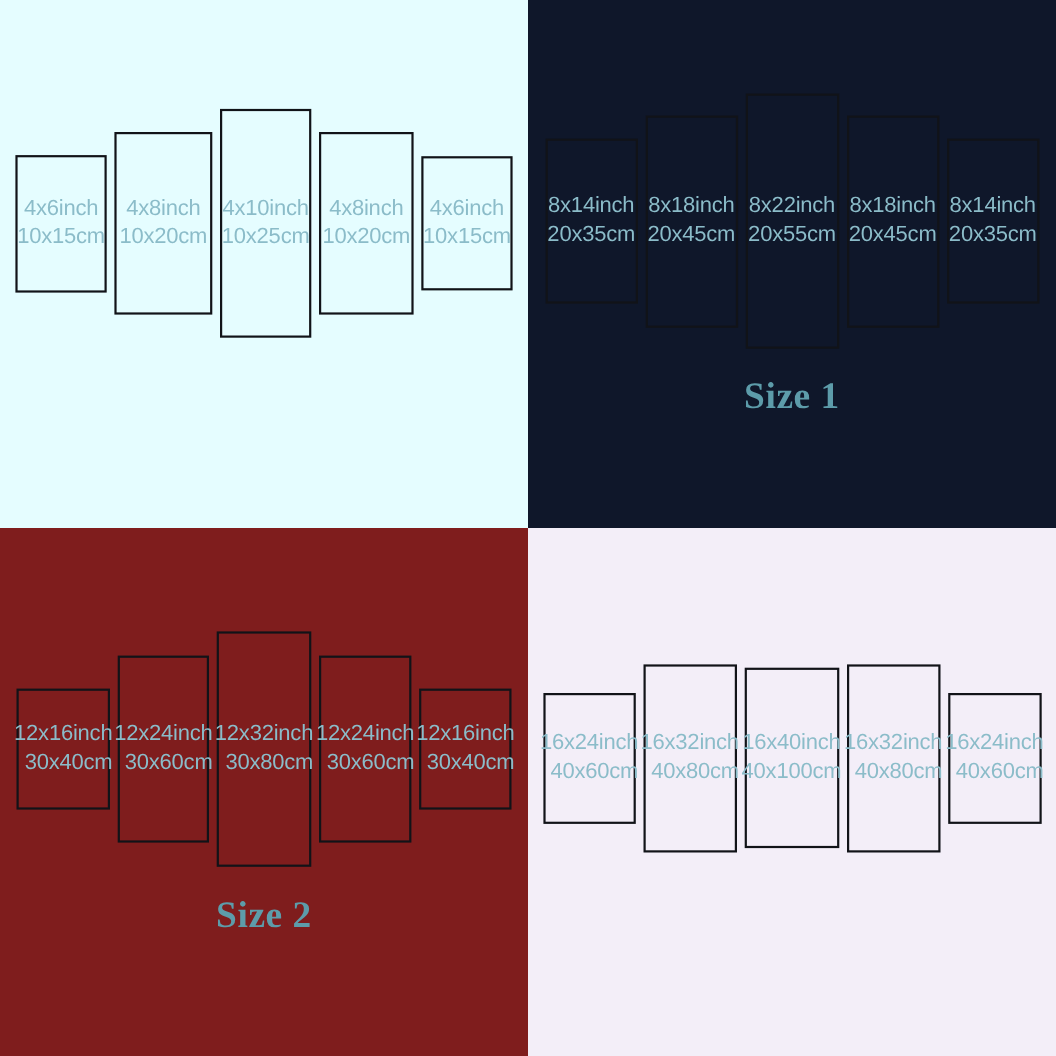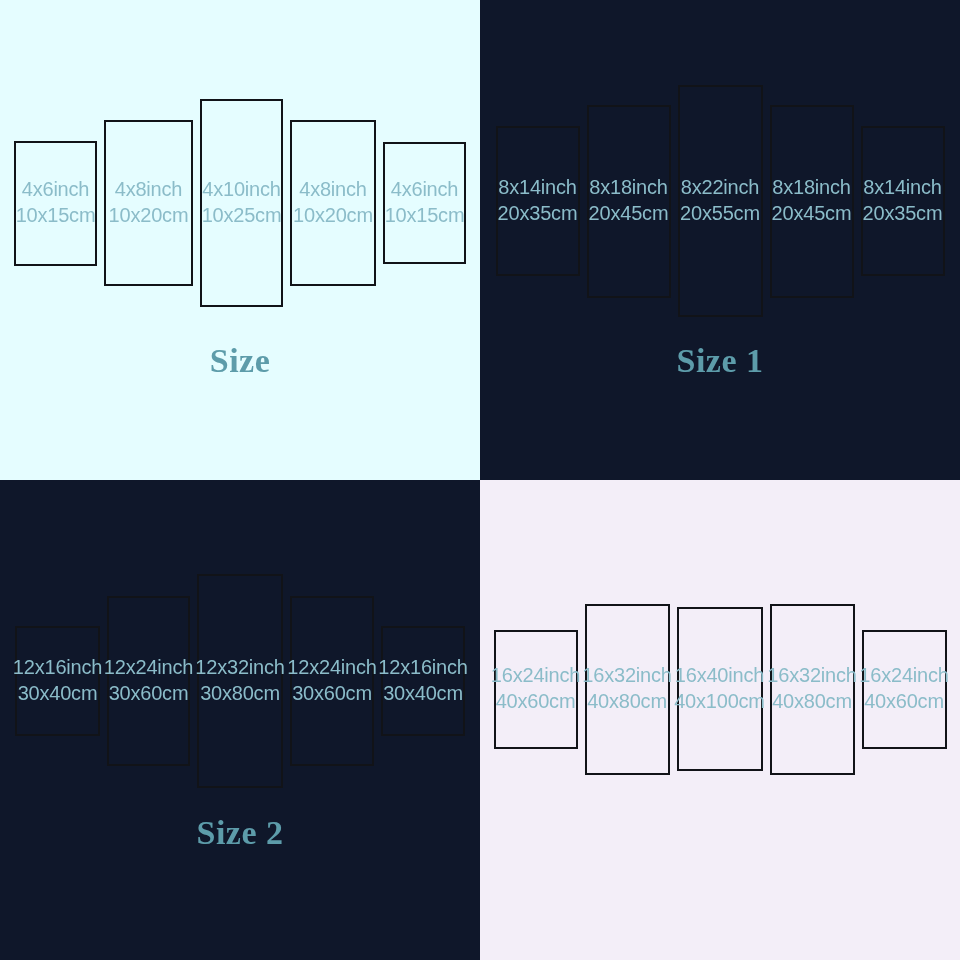--- a/index.html
+++ b/index.html
@@ -51,20 +51,21 @@
     color: #8bbcc9;
     font-family: "Liberation Sans", sans-serif;
     font-size: 20px;
     line-height: 1.28;
     letter-spacing: -0.2px;
     text-align: center;
     white-space: nowrap;
   }
   .panel-label .ln2 {
     display: block;
+    text-align: right;
   }
   .q-title {
     position: absolute;
     left: 0;
     right: 0;
     text-align: center;
     font-family: "Liberation Serif", serif;
     font-weight: bold;
     font-size: 34px;
     color: #5d9caa;
@@ -87,21 +88,20 @@
         <div class="panel" style="width: 83px; height: 208px; border-color: rgb(17, 19, 24);">
           <div class="panel-label" style="color: rgb(139, 188, 201);"><span>4x10inch</span><span class="ln2">10x25cm</span></div>
         </div>
         <div class="panel" style="width: 86px; height: 166px; border-color: rgb(17, 19, 24);">
           <div class="panel-label" style="color: rgb(139, 188, 201);"><span>4x8inch</span><span class="ln2">10x20cm</span></div>
         </div>
         <div class="panel" style="width: 83px; height: 122px; border-color: rgb(17, 19, 24);">
           <div class="panel-label" style="color: rgb(139, 188, 201);"><span>4x6inch</span><span class="ln2">10x15cm</span></div>
         </div>
       </div>
-    <div class="q-title" style="top: 342px; color: rgb(93, 156, 170);">Size</div>
   </div>
 
   <div class="quadrant" style="background: #0f172a;">
     <div class="panel-row" style="top: 85px; height: 232px;">
         <div class="panel" style="width: 84px; height: 150px; border-color: rgb(17, 19, 24);">
           <div class="panel-label" style="color: rgb(139, 188, 201);"><span>8x14inch</span><span class="ln2">20x35cm</span></div>
         </div>
         <div class="panel" style="width: 84px; height: 193px; border-color: rgb(17, 19, 24);">
           <div class="panel-label" style="color: rgb(139, 188, 201);"><span>8x18inch</span><span class="ln2">20x45cm</span></div>
         </div>
@@ -111,21 +111,21 @@
         <div class="panel" style="width: 84px; height: 193px; border-color: rgb(17, 19, 24);">
           <div class="panel-label" style="color: rgb(139, 188, 201);"><span>8x18inch</span><span class="ln2">20x45cm</span></div>
         </div>
         <div class="panel" style="width: 84px; height: 150px; border-color: rgb(17, 19, 24);">
           <div class="panel-label" style="color: rgb(139, 188, 201);"><span>8x14inch</span><span class="ln2">20x35cm</span></div>
         </div>
       </div>
     <div class="q-title" style="top: 342px; color: rgb(93, 156, 170);">Size 1</div>
   </div>
 
-  <div class="quadrant" style="background: #0f172a;">
+  <div class="quadrant" style="background: #7f1d1d;">
     <div class="panel-row" style="top: 94px; height: 214px;">
         <div class="panel" style="width: 85px; height: 110px; border-color: rgb(17, 19, 24);">
           <div class="panel-label" style="color: rgb(139, 188, 201);"><span>12x16inch</span><span class="ln2">30x40cm</span></div>
         </div>
         <div class="panel" style="width: 83px; height: 170px; border-color: rgb(17, 19, 24);">
           <div class="panel-label" style="color: rgb(139, 188, 201);"><span>12x24inch</span><span class="ln2">30x60cm</span></div>
         </div>
         <div class="panel" style="width: 86px; height: 214px; border-color: rgb(17, 19, 24);">
           <div class="panel-label" style="color: rgb(139, 188, 201);"><span>12x32inch</span><span class="ln2">30x80cm</span></div>
         </div>

